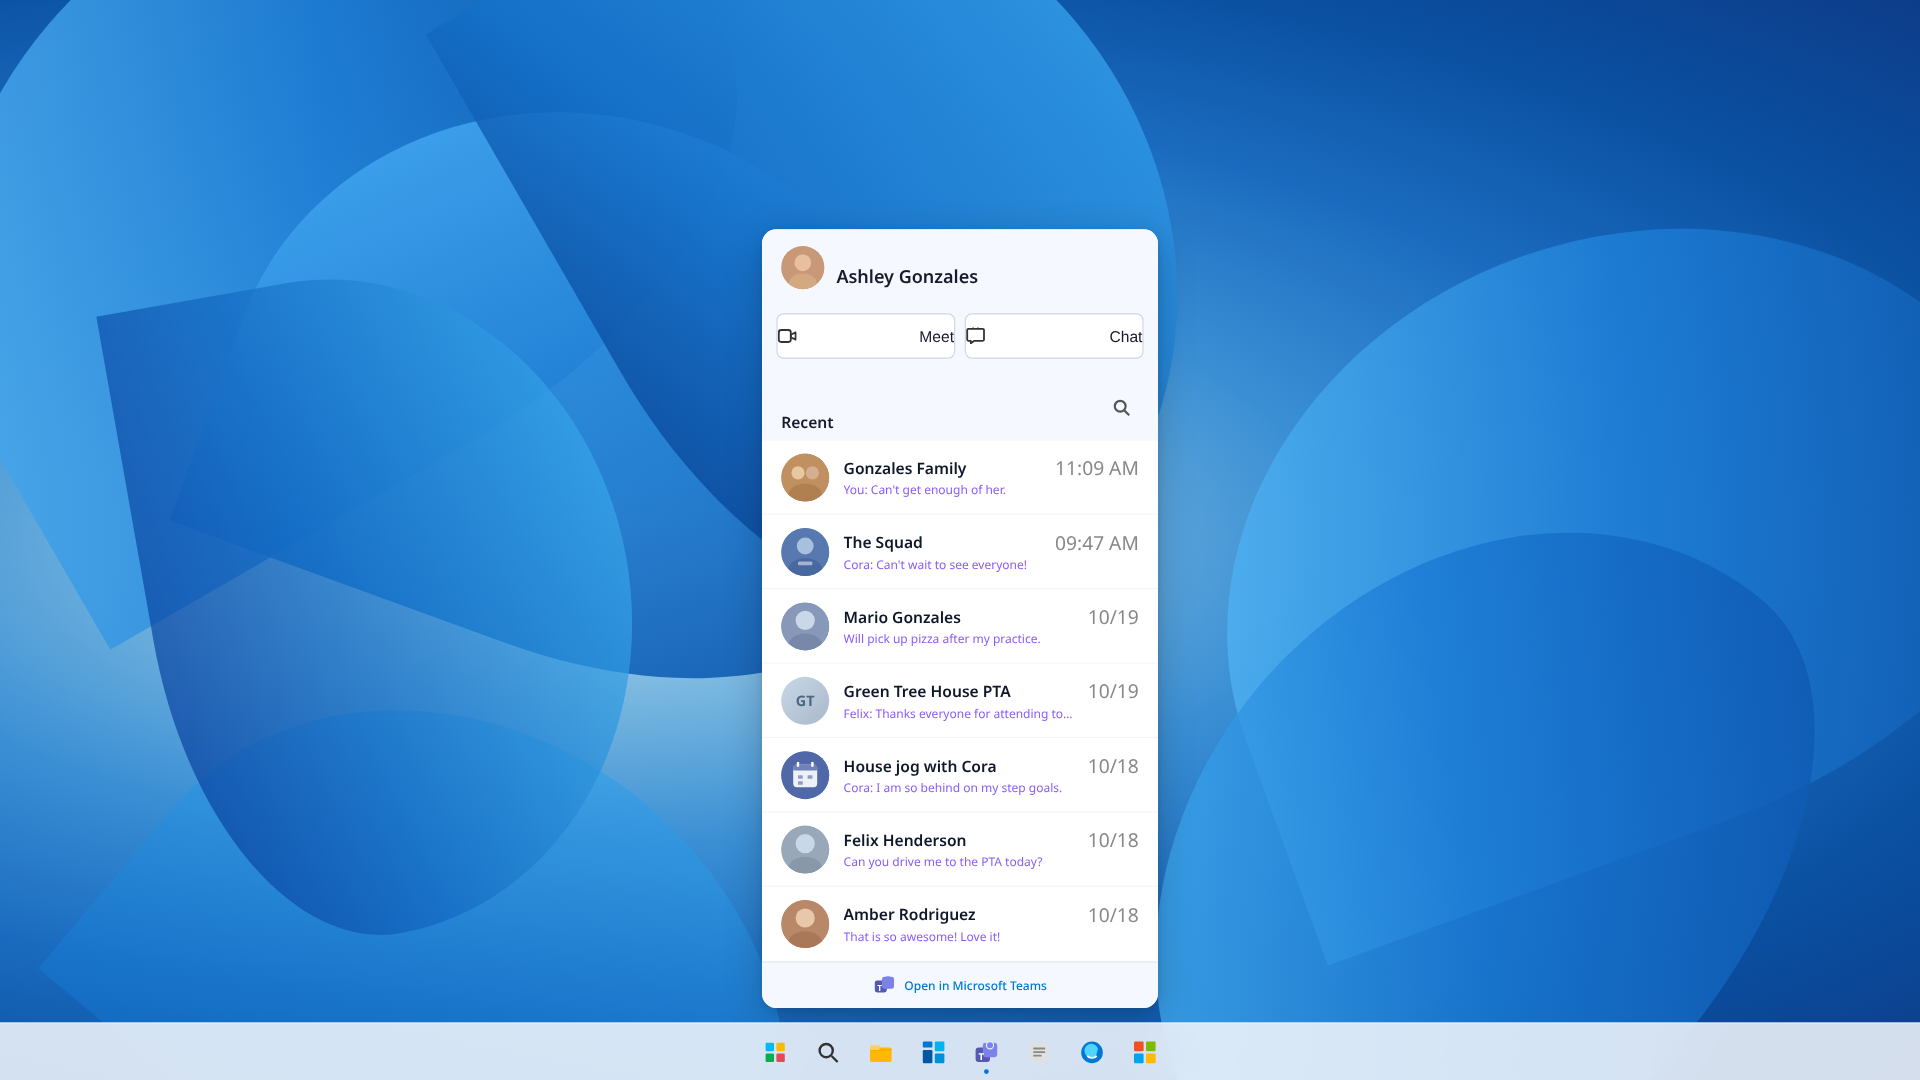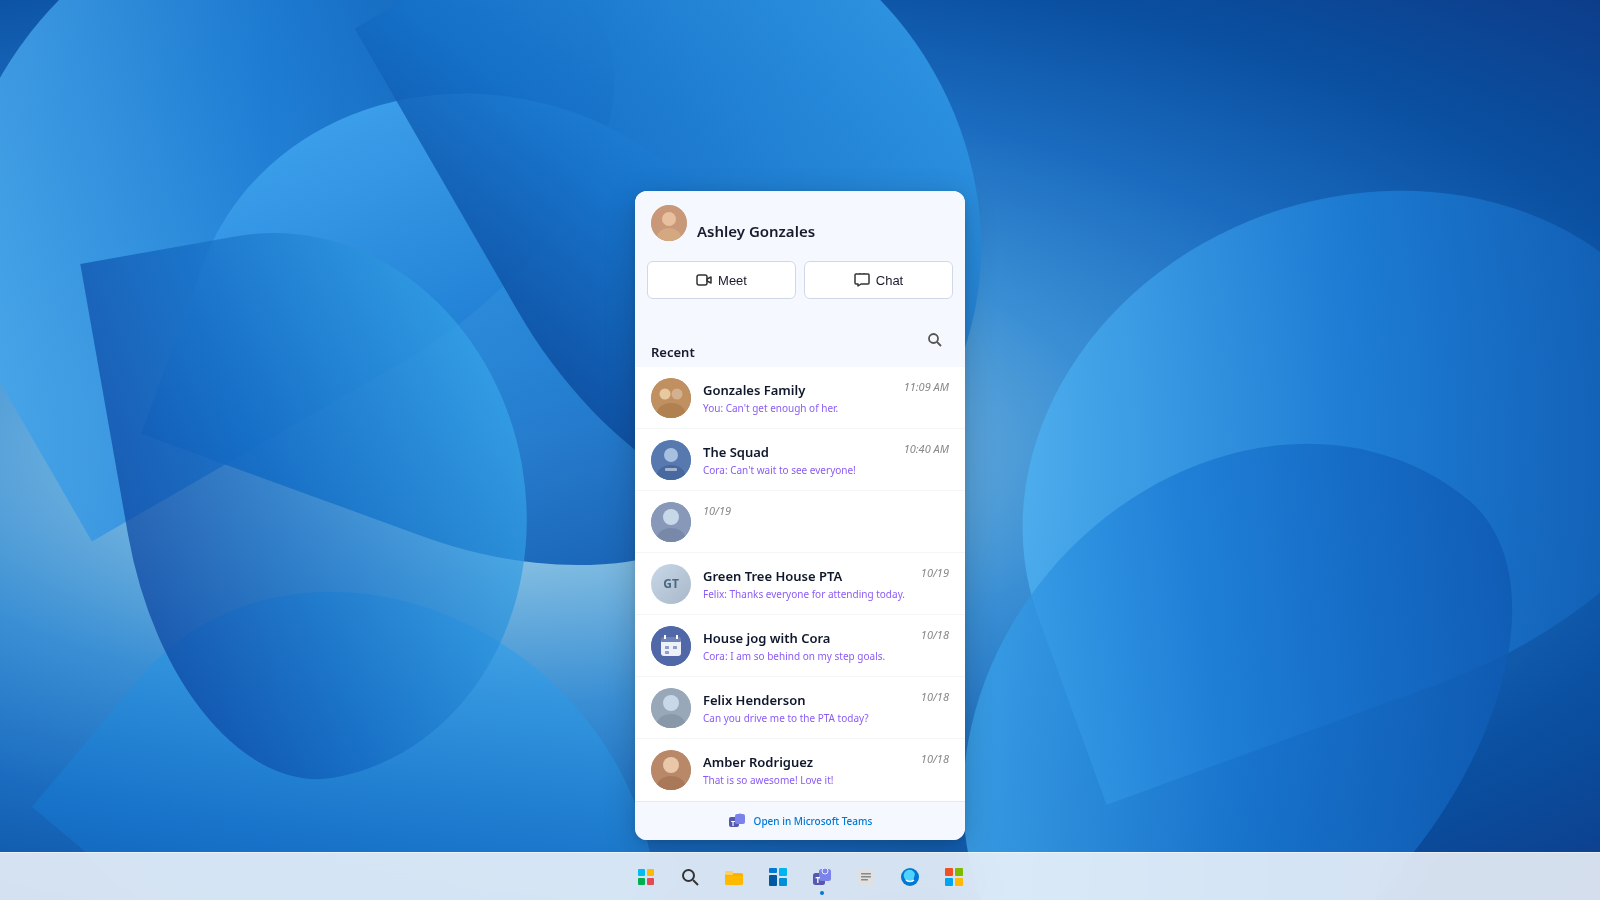--- a/index.html
+++ b/index.html
@@ -136,21 +136,21 @@
 
     .action-btn {
       flex: 1;
       height: 38px;
       border-radius: 6px;
       border: 1px solid #d0d8e8;
       background: white;
       cursor: pointer;
       display: flex;
       align-items: center;
-      justify-content: center;
+      justify-content: space-between;
       gap: 6px;
       font-size: 13px;
       font-weight: 500;
       color: #1a1a2e;
     }
 
     
     .recent-header {
       display: flex;
       align-items: center;
@@ -224,26 +224,25 @@
     .chat-preview {
       font-size: 10px;
       color: #8b5cf6;
       white-space: nowrap;
       overflow: hidden;
       text-overflow: ellipsis;
       margin-top: 2px;
     }
 
     .chat-time {
-      font-size: 11px;
+      font-size: 16px;
       color: #888;
       flex-shrink: 0;
       align-self: flex-start;
       margin-top: 2px;
-      font-style: italic;
     }
 
     
     .av-gonzales-family {
       background: linear-gradient(135deg, #c0a070 0%, #987048 100%);
       position: relative;
     }
 
     .av-squad {
       background: linear-gradient(135deg, #6090c8 0%, #4070a8 100%);
@@ -375,30 +374,34 @@
           <circle cx="20" cy="20" r="20" fill="#5878b0"></circle>
           <circle cx="20" cy="15" r="7" fill="#a8c0e0"></circle>
           <ellipse cx="20" cy="35" rx="14" ry="10" fill="#4868a0"></ellipse>
           <rect x="14" y="28" width="12" height="3" rx="1" fill="white" opacity="0.5"></rect>
         </svg>
       </div>
       <div class="chat-content">
         <div class="chat-name">The Squad</div>
         <div class="chat-preview">Cora: Can't wait to see everyone!</div>
       </div>
-      <div class="chat-time">10:40 AM</div>
+      <div class="chat-time">09:47 AM</div>
     </div>
 
     <div class="chat-item">
       <div class="chat-avatar av-mario">
         <svg width="40" height="40" viewBox="0 0 40 40">
           <circle cx="20" cy="20" r="20" fill="#8898b8"></circle>
           <circle cx="20" cy="15" r="8" fill="#c8d8e8"></circle>
           <ellipse cx="20" cy="36" rx="14" ry="10" fill="#7888a8"></ellipse>
         </svg>
+      </div>
+      <div class="chat-content">
+        <div class="chat-name">Mario Gonzales</div>
+        <div class="chat-preview">Will pick up pizza after my practice.</div>
       </div>
       <div class="chat-time">10/19</div>
     </div>
 
     <div class="chat-item">
       <div class="chat-avatar av-gt" style="font-size:12px; font-weight:700; color:#4a6880;">
         GT
       </div>
       <div class="chat-content">
         <div class="chat-name">Green Tree House PTA</div>

